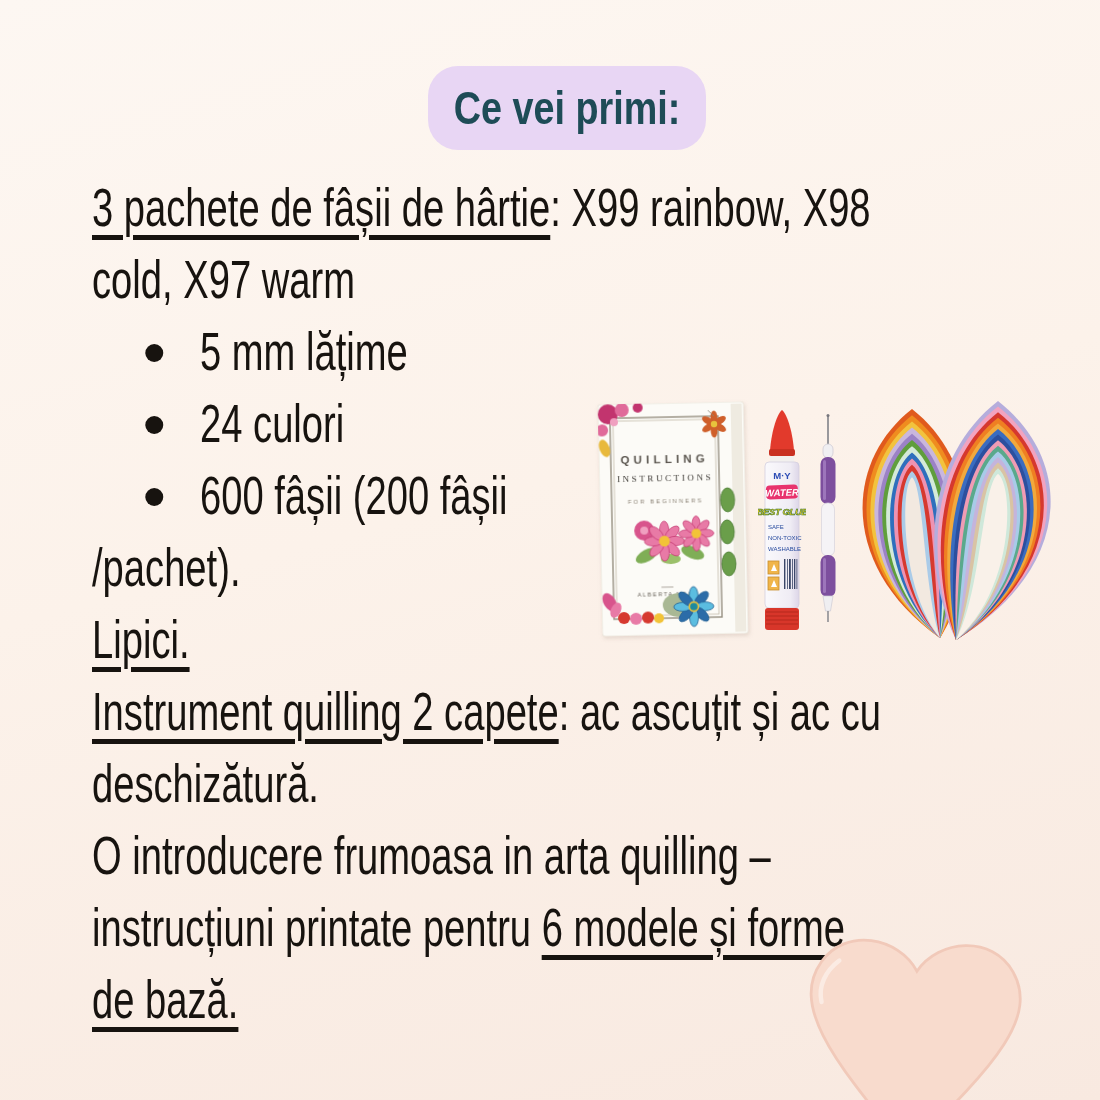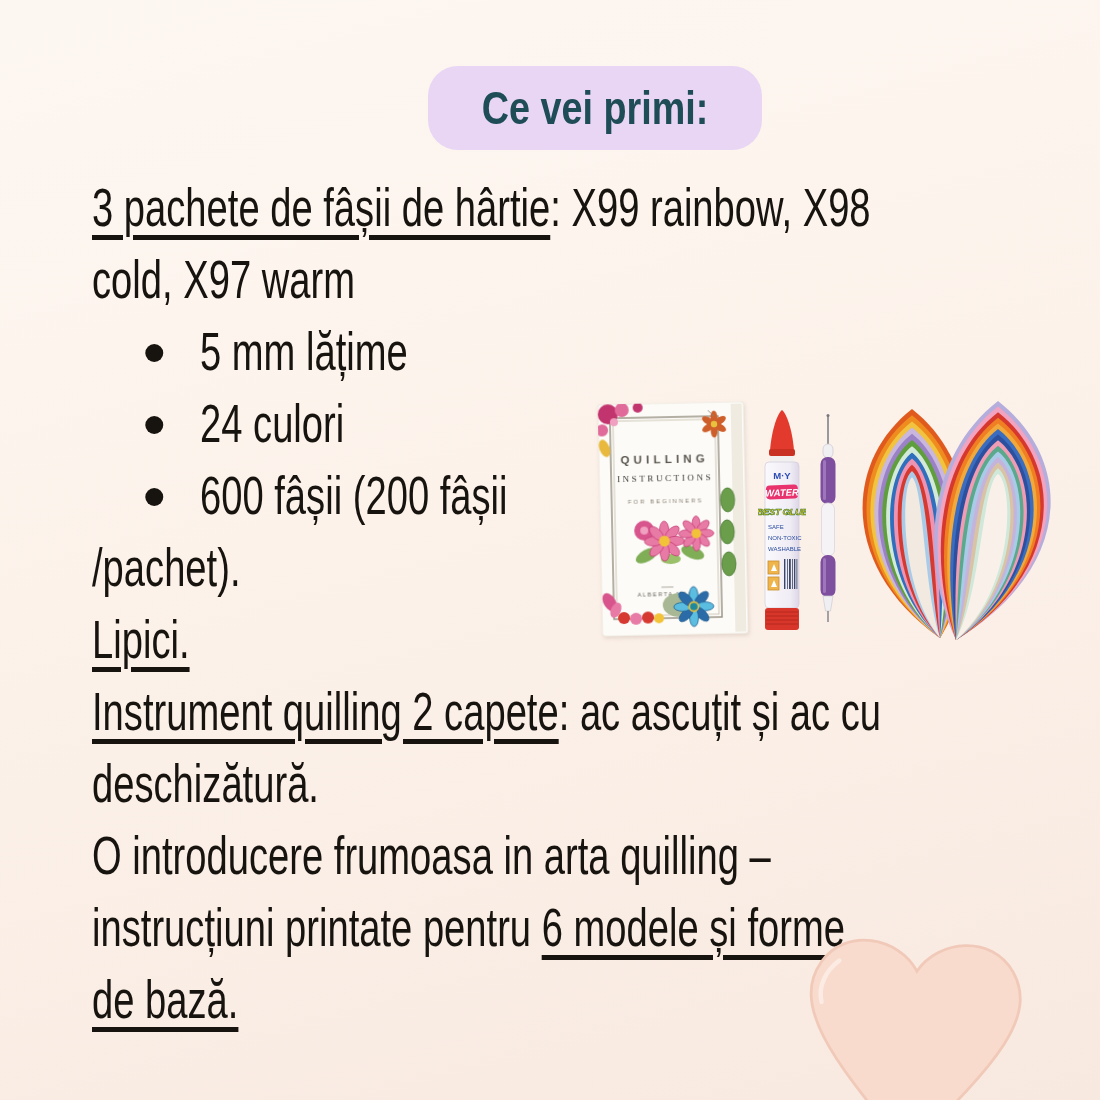--- a/index.html
+++ b/index.html
@@ -1,21 +1,21 @@
 <!DOCTYPE html>
 <html><head>
 <meta charset="utf-8">
 <style>
   html,body{margin:0;padding:0;}
   body{width:1100px;height:1100px;overflow:hidden;font-family:"Liberation Sans",sans-serif;}
   .page{position:relative;width:1100px;height:1100px;overflow:hidden;
         background:linear-gradient(165deg,#fdf7f2 0%,#fcf2ea 45%,#f8e9e0 100%);}
 
   
-  .title-pill{position:absolute;left:428px;top:66px;width:334px;height:84px;
+  .title-pill{position:absolute;left:428px;top:66px;width:278px;height:84px;
     background:#e8d6f4;border-radius:30px;display:flex;align-items:center;justify-content:center;}
   .title-pill span{color:#1e4c57;font-size:46px;font-weight:600;white-space:nowrap;
     transform:scaleX(.82);transform-origin:center;letter-spacing:0;}
 
   
   .body-text{position:absolute;left:92px;top:172px;width:1320px;color:#17130f;}
   .tline{height:72px;line-height:72px;font-size:53px;font-weight:500;white-space:nowrap;
     transform:scaleX(.72);transform-origin:0 50%;position:relative;letter-spacing:0;}
   .tline.bullet{padding-left:150px;}
   .tline .dot{position:absolute;left:74px;top:28px;width:25px;height:18px;border-radius:50%;background:#17130f;}

